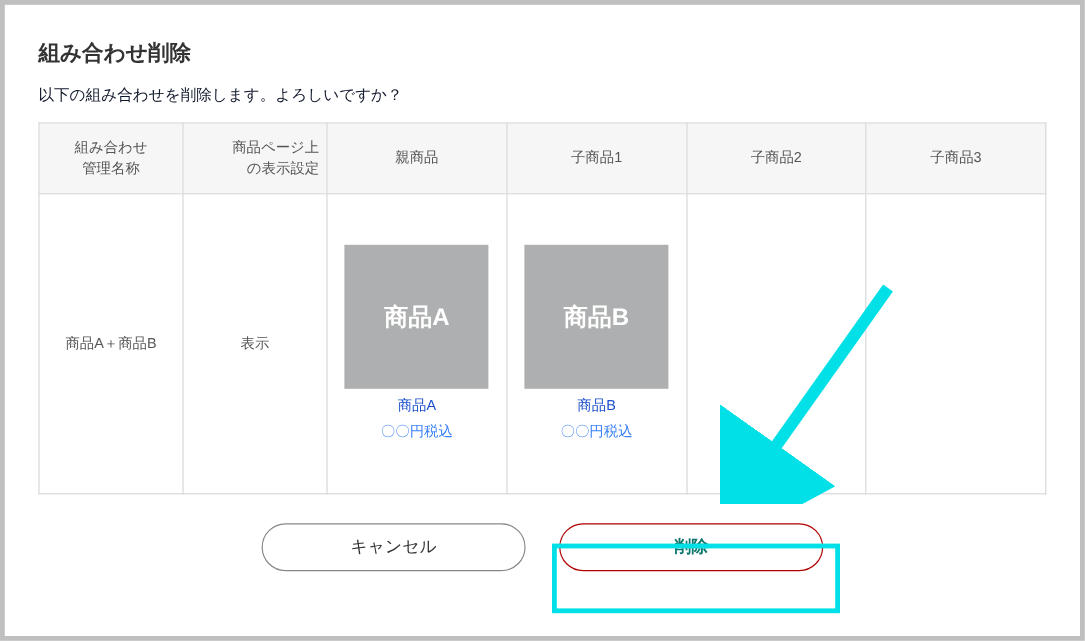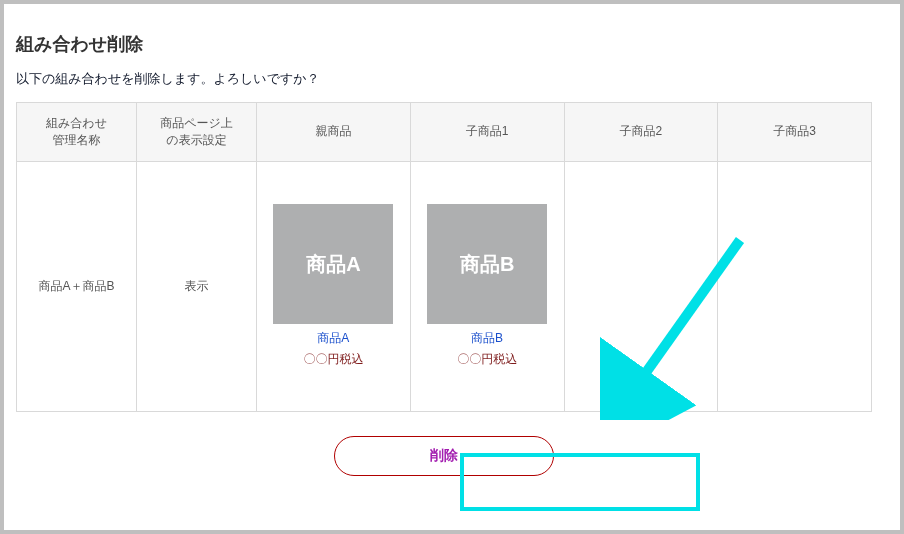--- a/index.html
+++ b/index.html
@@ -7,21 +7,21 @@
       font-family: "Hiragino Kaku Gothic ProN", "Yu Gothic", Meiryo, sans-serif;
       background: #bfbfbf;
       width: 904px;
       height: 534px;
       padding: 4px;
     }
     .dialog {
       background: #fff;
       width: 100%;
       height: 100%;
-      padding: 28px 28px 20px 12px;
+      padding: 28px 28px 20px 28px;
     }
     .title {
       font-size: 18px;
       font-weight: bold;
       color: #333;
       margin-bottom: 14px;
     }
     .subtitle {
       font-size: 13px;
       color: #0f172a;
@@ -45,42 +45,42 @@
       font-weight: normal;
       padding: 12px 6px;
       line-height: 1.4;
     }
     td {
       padding: 12px 6px;
       height: 250px;
       margin-top: 34px;
     }
     .col-name { width: 120px; }
-    .col-disp { width: 120px; }
+    .col-disp { width: 120px; text-align: right; }
     .product-cell { }
     .product-img {
       width: 120px;
       height: 120px;
       background: #aeafb0;
       color: #fff;
       font-size: 20px;
       font-weight: bold;
       display: flex;
       align-items: center;
       justify-content: center;
       margin: 0 auto 6px auto;
     }
     .product-link {
       color: #1a4fcc;
       font-size: 12px;
       margin-bottom: 4px;
     }
     .price {
       font-size: 12px;
-      color: #7f1d1d;
+      color: #3b82f6;
     }
     .button-row {
       display: flex;
       justify-content: center;
       gap: 28px;
       margin-top: 24px;
       position: relative;
     }
     .btn {
       width: 220px;
@@ -92,21 +92,21 @@
       display: flex;
       align-items: center;
       justify-content: center;
     }
     .btn-cancel {
       border: 1px solid #888;
       color: #333;
     }
     .btn-delete {
       border: 1px solid #b00000;
-      color: #a21caf;
+      color: #0f766e;
       font-weight: bold;
     }
     .highlight-box {
       position: absolute;
       border: 4px solid #00e0e6;
       pointer-events: none;
     }
     .arrow-svg {
       position: absolute;
       pointer-events: none;
@@ -144,20 +144,21 @@
           <div class="product-link">商品B</div>
           <div class="price">〇〇円税込</div>
         </td>
         <td></td>
         <td></td>
       </tr>
     </tbody>
   </table>
 
   <div class="button-row">
+    <div class="btn btn-cancel">キャンセル</div>
     <div class="btn btn-delete">削除</div>
   </div>
 </div>
 
 <div class="highlight-box" style="left:460px; top:453px; width:240px; height:58px;"></div>
 
 <svg class="arrow-svg" style="left:600px; top:230px; width:160px; height:190px;" viewBox="0 0 160 190">
   <defs>
     <marker id="arrowhead" markerWidth="12" markerHeight="12" refX="3" refY="6" orient="auto">
       <polygon points="0 0, 12 6, 0 12" fill="#00e0e6"></polygon>

